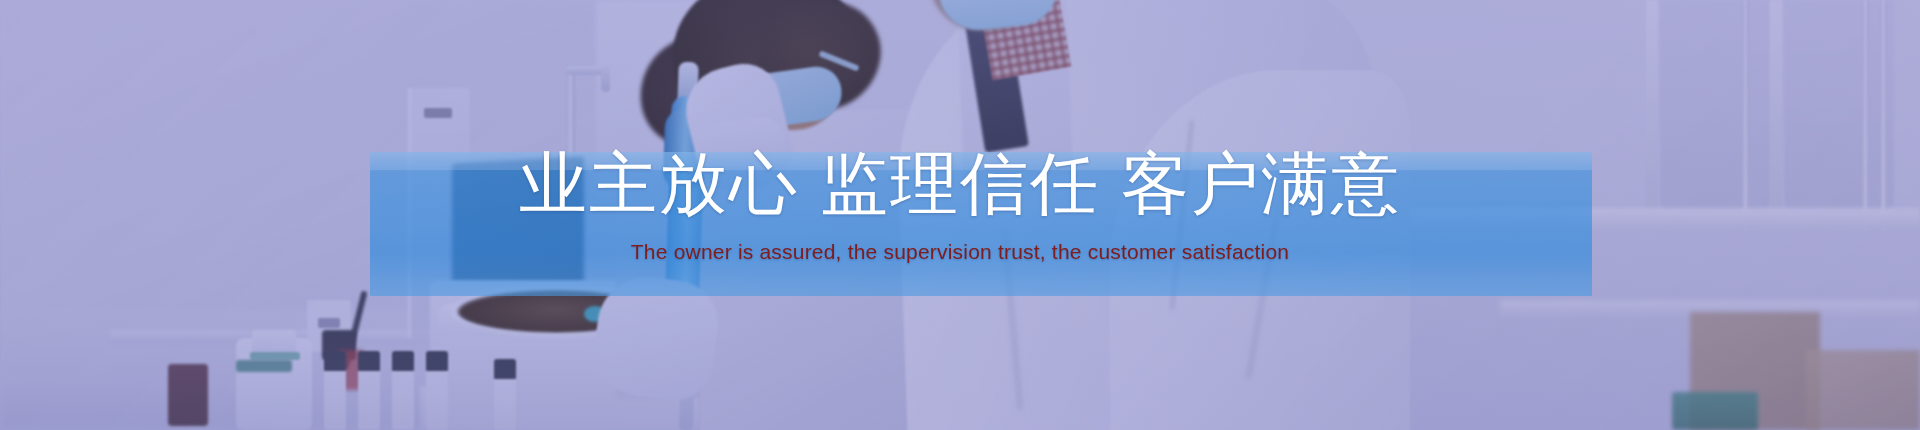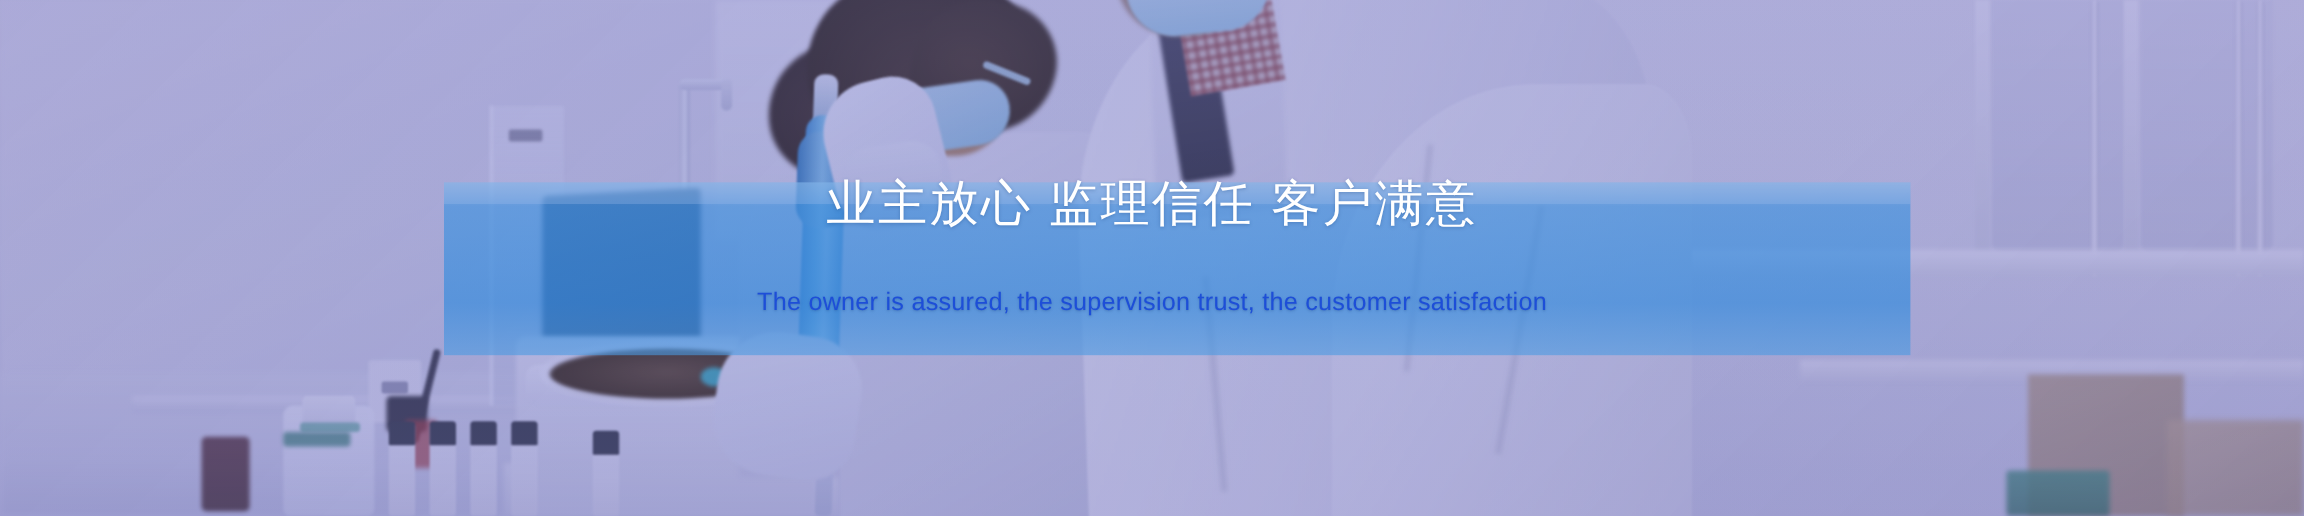--- a/index.html
+++ b/index.html
@@ -419,32 +419,32 @@
     left:370px; top:152px; width:1222px; height:18px;
     background:rgba(160,190,235,.30);
   }
 
   
   .headline {
     position:absolute;
     left:0; top:148px; width:1920px;
     text-align:center;
     color:#ffffff;
-    font-size:41px;
+    font-size:68px;
     line-height:1.05;
     font-weight:400;
     letter-spacing:2px;
     text-shadow:0 1px 3px rgba(30,70,130,.35);
     white-space:nowrap;
   }
   .subline {
     position:absolute;
     left:0; top:240px; width:1920px;
     text-align:center;
-    color:#1d4ed8;
+    color:#7f1d1d;
     font-size:21px;
     font-weight:400;
     letter-spacing:.2px;
     text-shadow:0 1px 2px rgba(30,70,130,.35);
     white-space:nowrap;
   }
 </style>
 </head>
 <body>
 

